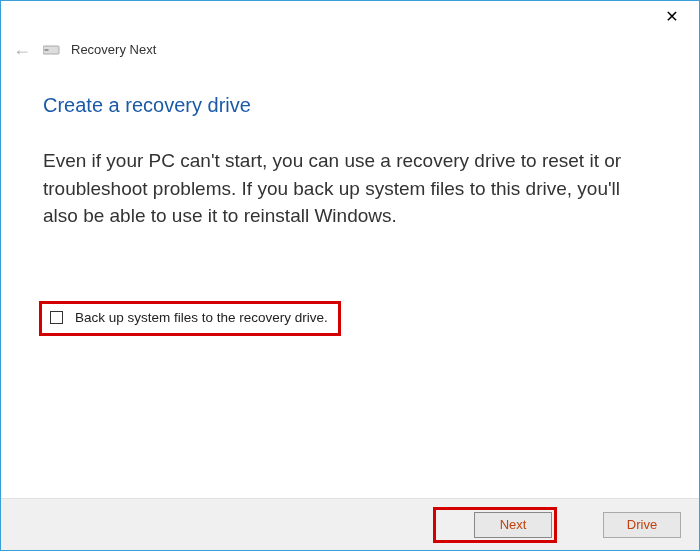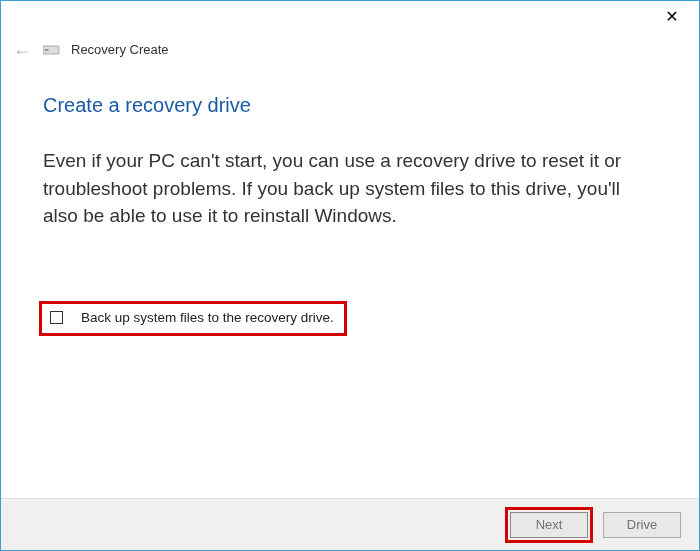--- a/index.html
+++ b/index.html
@@ -72,21 +72,21 @@
       max-width: 590px;
     }
     .checkbox-wrap {
       position: absolute;
       top: 300px;
       left: 38px;
       border: 3px solid #d40000;
       padding: 6px 10px 8px 8px;
       display: inline-flex;
       align-items: center;
-      gap: 18px;
+      gap: 12px;
     }
     .checkbox {
       width: 13px;
       height: 13px;
       border: 1px solid #333;
       background: #fff;
       display: inline-block;
     }
     .checkbox-label {
       font-size: 13.5px;
@@ -105,25 +105,26 @@
       justify-content: flex-end;
       gap: 10px;
       padding-right: 18px;
     }
     .btn {
       min-width: 78px;
       height: 26px;
       background: #e8e8e8;
       border: 1px solid #aaa;
       font-size: 13px;
-      color: #737373;
+      color: #c2410c;
       display: flex;
       align-items: center;
       justify-content: center;
       cursor: pointer;
+      margin-left: 36px;
     }
     .btn-next-wrap {
       border: 3px solid #d40000;
       padding: 2px;
     }
     .btn-next {
       border: 1px solid #888;
     }
   </style>
 </head>
@@ -134,21 +135,21 @@
 </div>
 
 <div class="header-row">
   <div class="back-arrow">←</div>
   <div class="drive-icon">
     <svg width="18" height="12" viewBox="0 0 18 12">
       <rect x="0" y="2" width="16" height="8" rx="1" fill="#ddd" stroke="#999" stroke-width="0.8"></rect>
       <rect x="1.5" y="5" width="4" height="2" fill="#999"></rect>
     </svg>
   </div>
-  <div class="header-title">Recovery Create</div>
+  <div class="header-title">Recovery Next</div>
 </div>
 
 <div class="content">
   <h1 class="page-heading">Create a recovery drive</h1>
   <p class="description">Even if your PC can't start, you can use a recovery drive to reset it or troubleshoot problems. If you back up system files to this drive, you'll also be able to use it to reinstall Windows.</p>
 </div>
 
 <div class="checkbox-wrap">
   <span class="checkbox"></span>
   <span class="checkbox-label">Back up system files to the recovery drive.</span>

